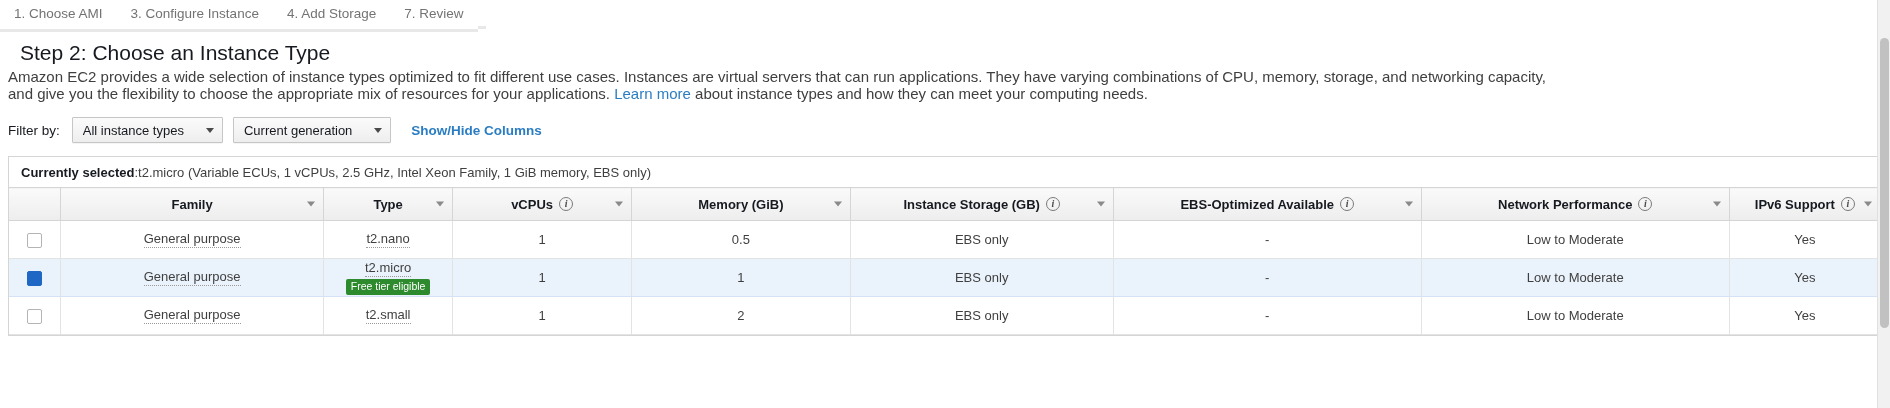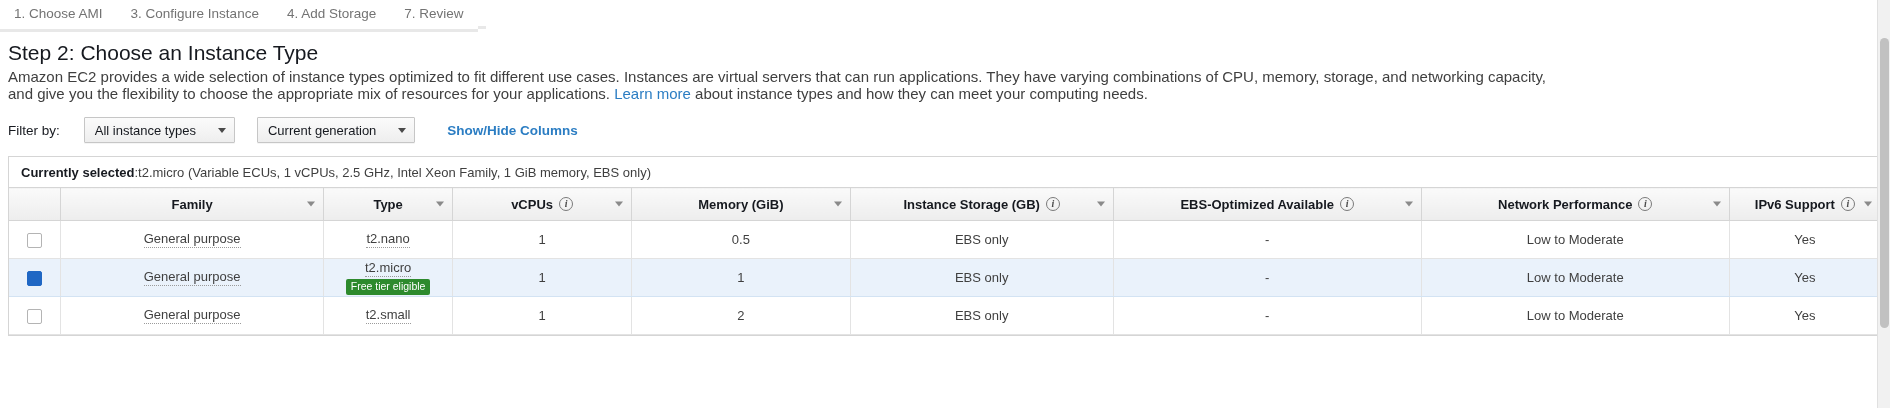--- a/index.html
+++ b/index.html
@@ -44,42 +44,42 @@
     width: 8px;
     border-bottom: 3px solid #e8e8e8;
     height: 29px;
   }
 
   
   .page-title {
     font-size: 21px;
     font-weight: normal;
     color: #16191f;
-    margin: 10px 0 3px 8px;
+    margin: 10px 0 3px 20px;
     letter-spacing: 0px;
   }
   .page-desc {
     margin: 0 0 15px 8px;
     font-size: 15px;
     line-height: 17px;
     color: #3f3f3f;
     max-width: 1552px;
   }
   .link {
     color: #2b7dc3;
     text-decoration: none;
     cursor: pointer;
   }
 
   
   .filter-bar {
     display: flex;
     align-items: center;
     margin: 15px 0 0 8px;
-    gap: 22px;
+    gap: 10px;
     height: 26px;
   }
   .filter-label {
     font-size: 13.5px;
     color: #16191f;
     font-weight: normal;
     margin-right: 2px;
   }
   .select-box {
     position: relative;

